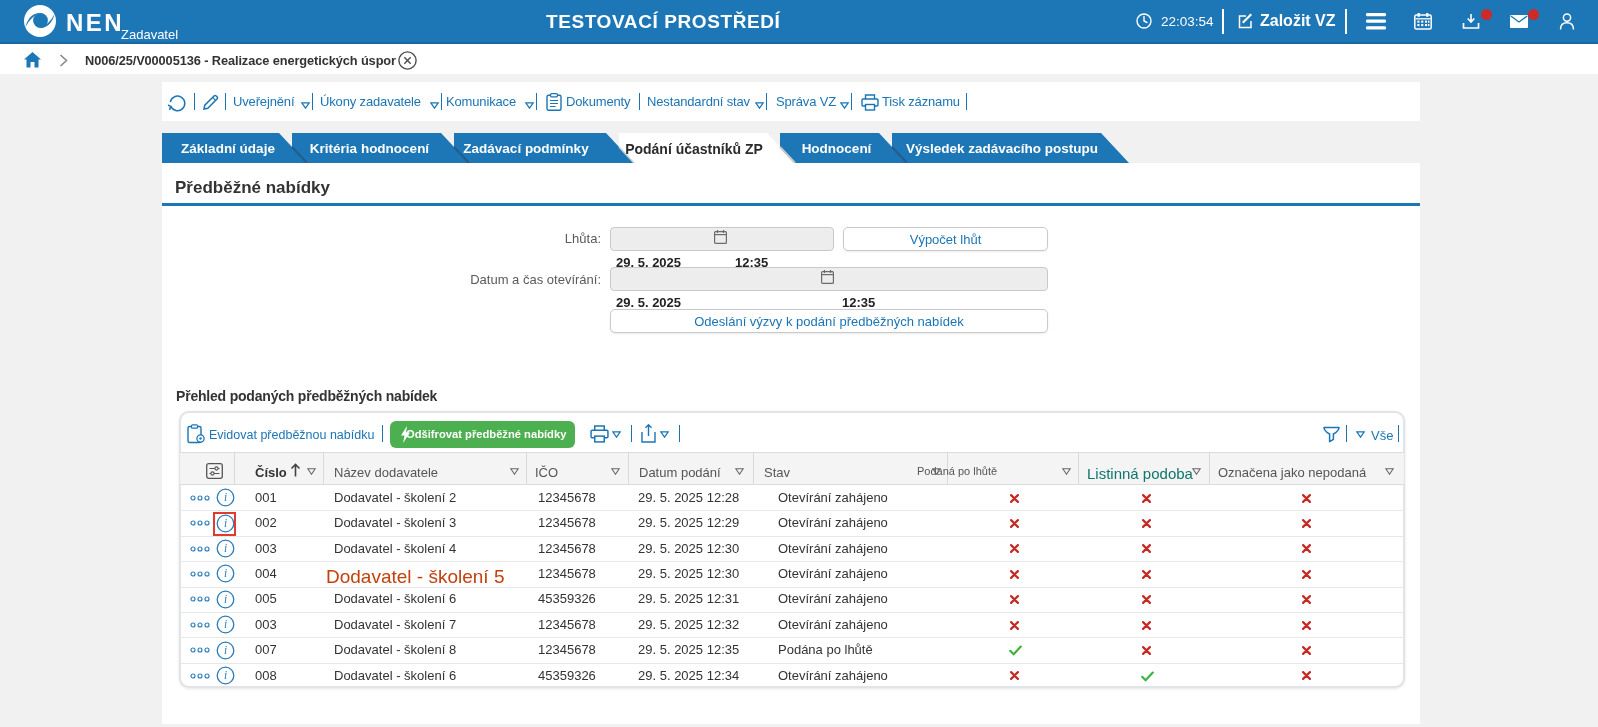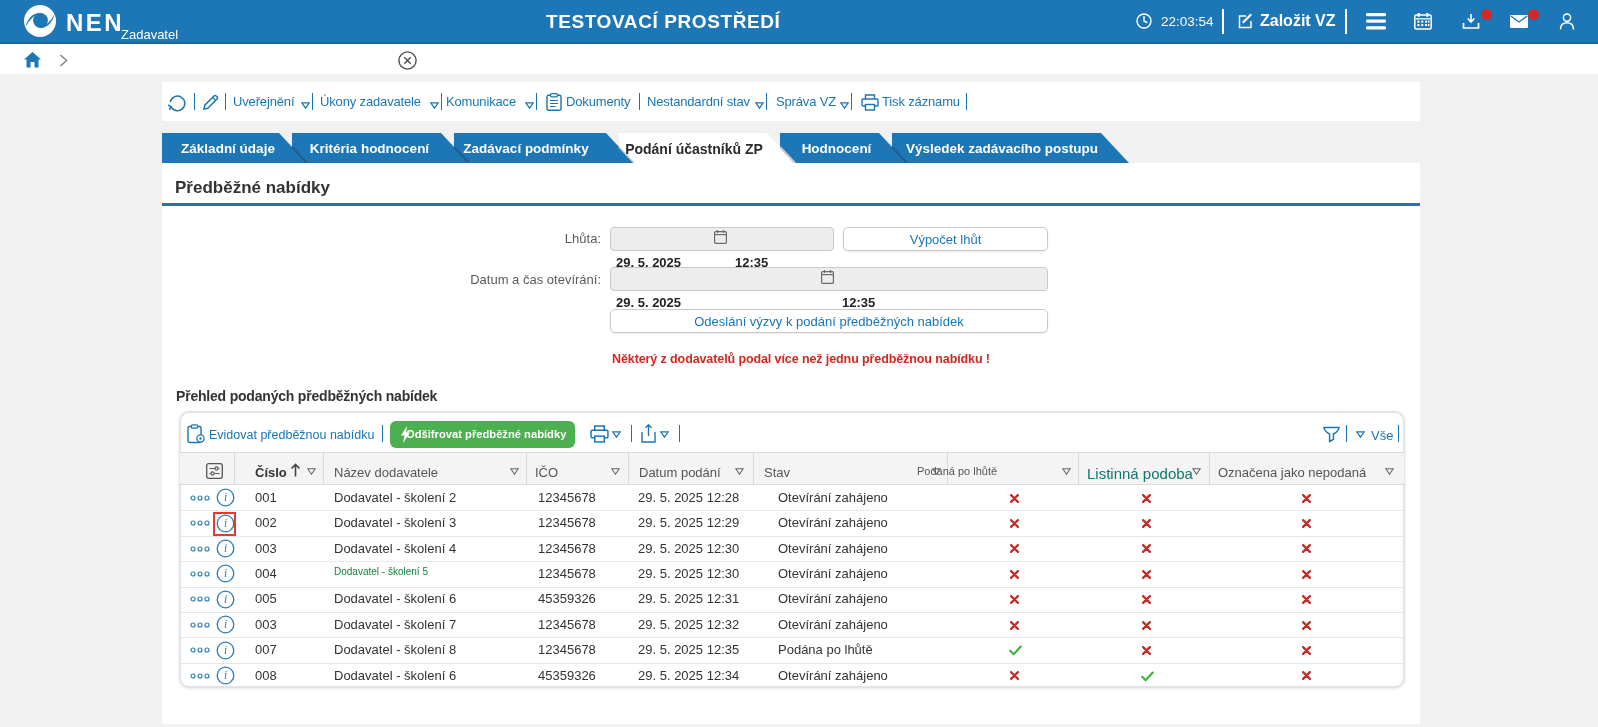--- a/index.html
+++ b/index.html
@@ -98,20 +98,21 @@
   </svg>
 </div>
 
 <div id="crumb" class="abs">
   <svg class="abs" style="left:24px;top:8px" width="17" height="16" viewBox="0 0 17 16">
     <path d="M8.5 0 L17 7.5 H14.5 V15.5 H10.5 V10 H6.5 V15.5 H2.5 V7.5 H0 Z" fill="#1d76b5"></path>
   </svg>
   <svg class="abs" style="left:59px;top:10px" width="9" height="13" viewBox="0 0 9 13">
     <path d="M1.5 1 L7.5 6.5 L1.5 12" fill="none" stroke="#8a8a8a" stroke-width="1.6"></path>
   </svg>
+  <div class="abs" style="left:85px;top:9px;font-size:12.8px;letter-spacing:-0.1px;font-weight:bold;color:#333">N006/25/V00005136 - Realizace energetických úspor</div>
   <svg class="abs" style="left:398px;top:7px" width="19" height="19" viewBox="0 0 19 19">
     <circle cx="9.5" cy="9.5" r="8.6" fill="none" stroke="#4c4c4c" stroke-width="1.4"></circle>
     <path d="M6.3 6.3 L12.7 12.7 M12.7 6.3 L6.3 12.7" stroke="#4c4c4c" stroke-width="1.4"></path>
   </svg>
 </div>
 
 <div id="tbar" class="abs"></div>
 <div class="abs" style="left:0;top:82px;width:1598px;height:24px">
 
   <svg class="abs" style="left:168px;top:12px" width="19" height="19" viewBox="0 0 19 19">
@@ -217,21 +218,20 @@
   <div class="bval" style="left:616px;top:108px">29. 5. 2025</div>
   <svg class="abs" style="left:821px;top:107px" width="13" height="14" viewBox="0 0 13 14">
     <rect x="0.6" y="1.6" width="11.8" height="11.8" rx="1" fill="none" stroke="#6b6b6b" stroke-width="1.2"></rect>
     <path d="M0.6 4.6 H12.4" stroke="#6b6b6b" stroke-width="1.2"></path>
     <path d="M3.5 0 V3 M9.5 0 V3" stroke="#6b6b6b" stroke-width="1.2"></path>
   </svg>
   <div class="bval" style="left:842px;top:108px">12:35</div>
 
   <div class="btn" style="left:610px;top:146px;width:438px;line-height:23px">Odeslání výzvy k podání předběžných nabídek</div>
 
-  <div class="abs" style="left:612px;top:189px;font-size:12.5px;font-weight:bold;letter-spacing:-0.1px;color:#d8261f">Některý z dodavatelů podal více než jednu předběžnou nabídku !</div>
 
   <div class="abs" style="left:176px;top:225px;font-size:14px;font-weight:bold;letter-spacing:-0.2px;color:#333">Přehled podaných předběžných nabídek</div>
 
   <div class="abs" style="left:179px;top:248px;width:1226px;height:277px;background:#fff;border:2px solid #e2e3e6;border-radius:10px;box-shadow:0 1px 3px rgba(0,0,0,0.10)"></div>
 </div>
 
 <div class="abs" id="tablewrap" style="left:179px;top:411px;width:1226px;height:277px">
 
   <svg class="abs" style="left:8px;top:13px" width="19" height="20" viewBox="0 0 19 20">
     <rect x="1" y="2.5" width="13" height="16" rx="1.5" fill="none" stroke="#1b75b5" stroke-width="1.4"></rect>
@@ -399,21 +399,21 @@
   <svg class="abs" style="left:11px;top:159.9px" width="20" height="6" viewBox="0 0 20 6">
       <circle cx="3" cy="3" r="2" fill="none" stroke="#2b7cb9" stroke-width="1.15"></circle>
       <circle cx="10" cy="3" r="2" fill="none" stroke="#2b7cb9" stroke-width="1.15"></circle>
       <circle cx="17" cy="3" r="2" fill="none" stroke="#2b7cb9" stroke-width="1.15"></circle>
     </svg>
   <svg class="abs" style="left:37px;top:153.4px" width="19" height="19" viewBox="0 0 19 19">
       <circle cx="9.5" cy="9.5" r="8.3" fill="none" stroke="#2b7cb9" stroke-width="1.3"></circle>
       <text x="9.5" y="13.3" font-family="Liberation Serif, serif" font-size="11.5" font-style="italic" fill="#2b7cb9" text-anchor="middle">i</text>
     </svg>
   <div class="abs" style="left:76px;top:154.9px;font-size:13px;color:#333">004</div>
-  <div class="abs" style="left:155px;top:154.9px;font-size:10px;color:#15803d">Dodavatel - školení 5</div>
+  <div class="abs" style="left:147px;top:154.9px;font-size:19px;color:#c2410c">Dodavatel - školení 5</div>
   <div class="abs" style="left:359px;top:154.9px;font-size:13px;color:#333">12345678</div>
   <div class="abs" style="left:459px;top:154.9px;font-size:13px;color:#333">29. 5. 2025 12:30</div>
   <div class="abs" style="left:599px;top:154.9px;font-size:13px;color:#333">Otevírání zahájeno</div>
   <svg class="abs" style="left:831.0px;top:158.7px" width="9" height="9" viewBox="0 0 9 9">
       <path d="M1.1 1.1 L7.9 7.9 M7.9 1.1 L1.1 7.9" stroke="#c32b26" stroke-width="2.2" stroke-linecap="round"></path>
     </svg>
   <svg class="abs" style="left:963.0px;top:158.7px" width="9" height="9" viewBox="0 0 9 9">
       <path d="M1.1 1.1 L7.9 7.9 M7.9 1.1 L1.1 7.9" stroke="#c32b26" stroke-width="2.2" stroke-linecap="round"></path>
     </svg>
   <svg class="abs" style="left:1123.0px;top:158.7px" width="9" height="9" viewBox="0 0 9 9">

